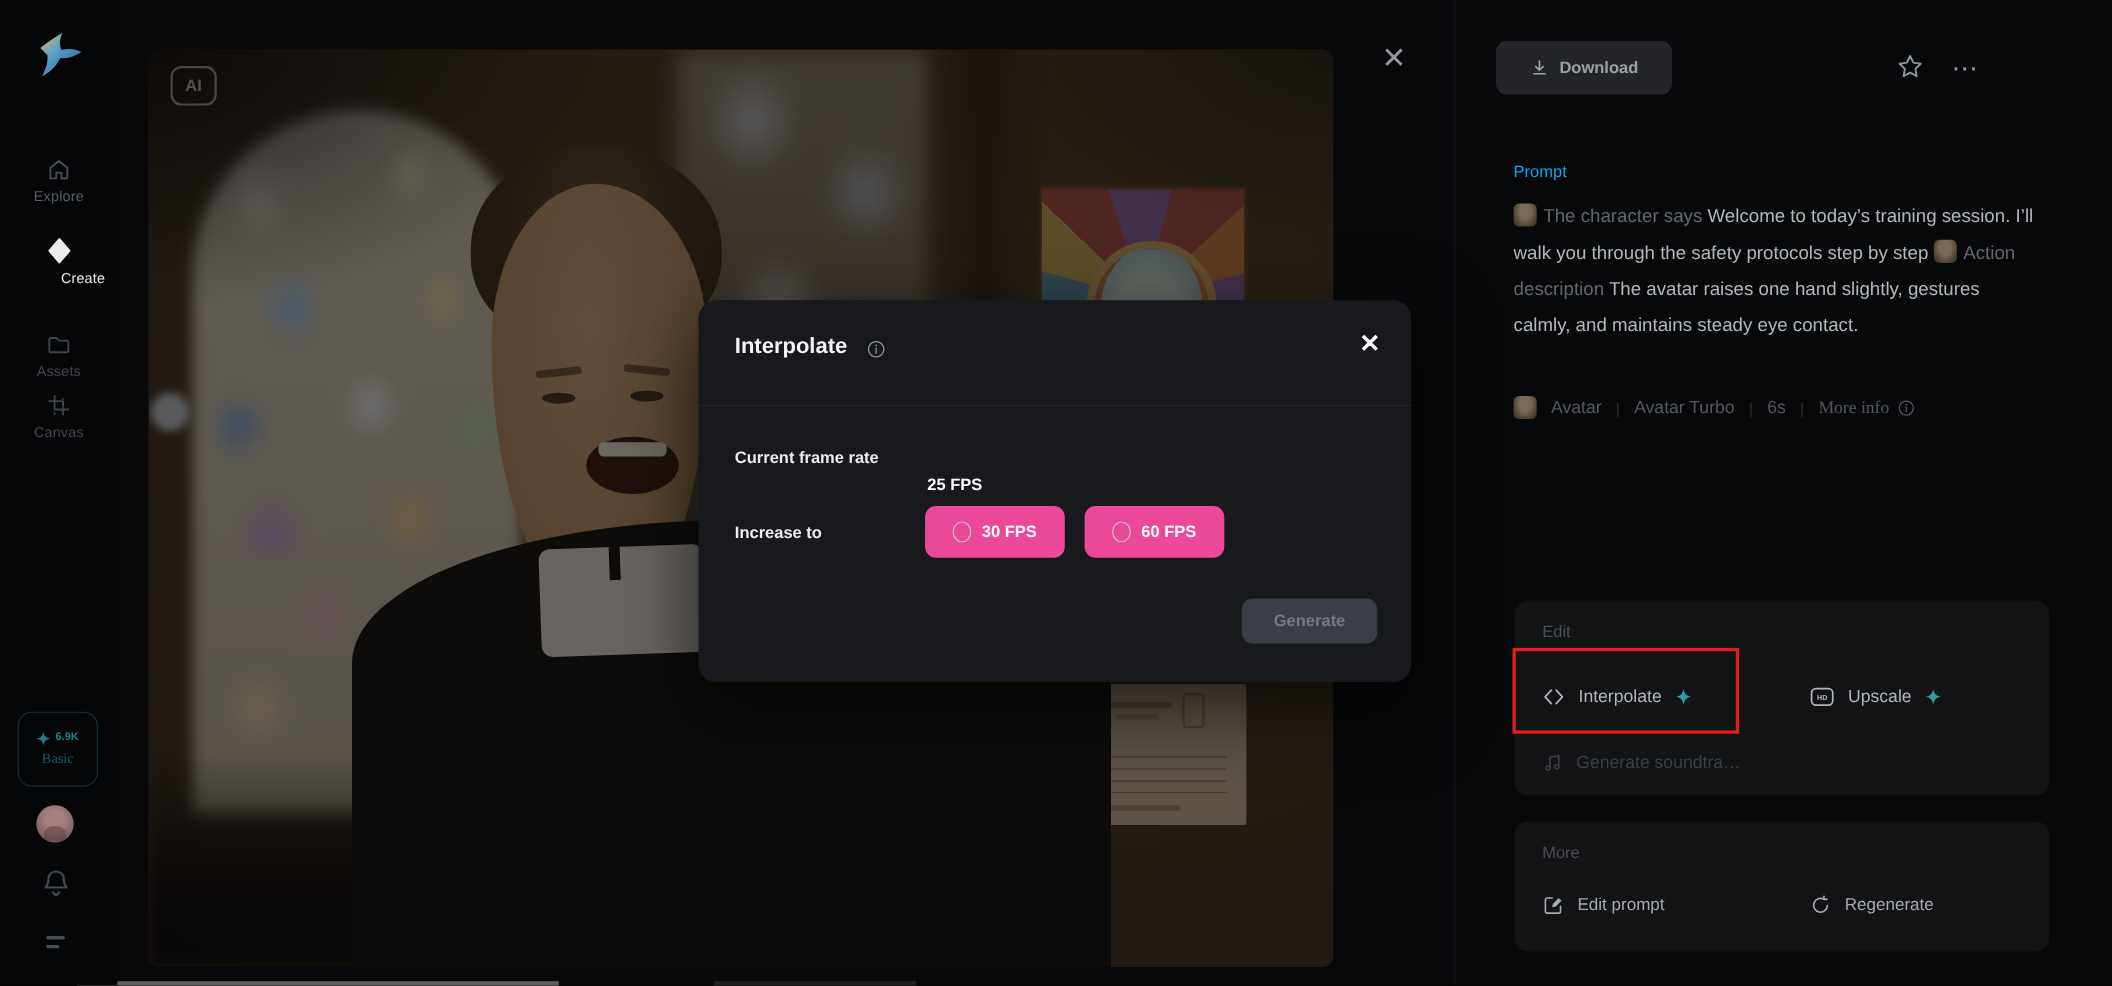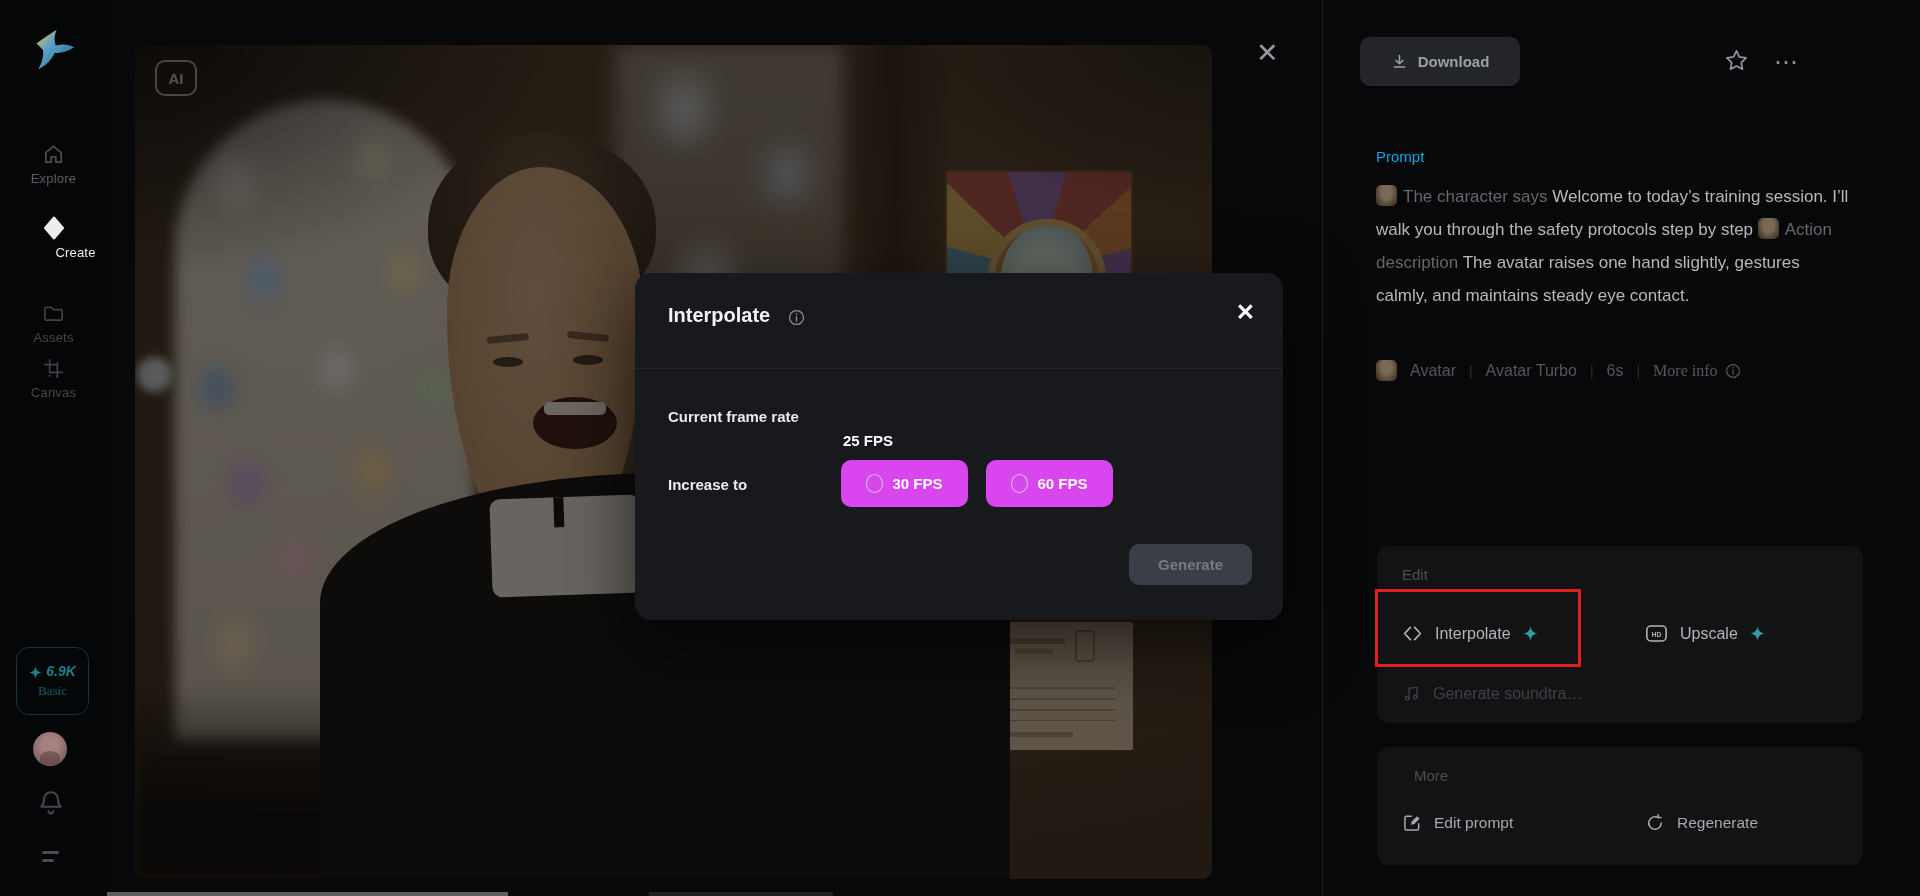--- a/index.html
+++ b/index.html
@@ -14,21 +14,21 @@
   .nav-item svg { display:block; }
   .nav-label { font-size:13px; color:#45484c; letter-spacing:.2px; }
   .nav-item.active .nav-label { color:#eceded;margin-left:44px; }
   .ni-explore { top:143px; } .ni-explore .nav-label{ color:#5a5d61; }
   .ni-create  { top:216px; }
   .ni-assets  { top:302px; }
   .ni-canvas  { top:357px; }
 
   .credits { position:absolute; left:16px; top:647px; width:73px; height:68px; border:1px solid #17343a;
     border-radius:13px; display:flex; flex-direction:column; align-items:center; justify-content:center; gap:4px; cursor:pointer; }
-  .credits-amount { display:flex; align-items:flex-end; gap:4px; color:#1f7f8c; font-size:14px; font-weight:bold;font-style:italic; }
+  .credits-amount { display:flex; align-items:flex-start; gap:4px; color:#1f7f8c; font-size:10px; font-weight:bold; }
   .credits-plan { color:#145f6b; font-size:13px; font-family:"Liberation Serif", serif; }
 
   .user-avatar { position:absolute; left:33px; top:732px; width:34px; height:34px; border-radius:50%;
     background:radial-gradient(circle at 50% 38%, #a58080 0 30%, #8a6868 62%, #755454 100%); cursor:pointer; overflow:hidden; }
   .user-avatar::after { content:""; position:absolute; left:7px; top:19px; width:20px; height:14px; border-radius:50% 50% 0 0; background:rgba(90,60,60,.55); }
   .bell { position:absolute; left:38px; top:789px; cursor:pointer; }
   .collapse { position:absolute; left:40px; top:849px; width:22px; height:14px; cursor:pointer; }
   .collapse span { position:absolute; height:2.5px; border-radius:2px; background:#4a4d51; }
   .collapse span:nth-child(1){ left:2px; top:2px; width:17px; }
   .collapse span:nth-child(2){ left:2px; top:10px; width:12px; }
@@ -111,21 +111,21 @@
     z-index:60; box-shadow:0 24px 70px rgba(0,0,0,.65); }
   .modal-header { position:absolute; left:0; top:0; width:100%; height:95px; }
   .modal-title { position:absolute; left:33px; top:31px; font-size:20px; font-weight:bold; color:#f2f3f4; }
   .modal-info { position:absolute; left:153px; top:36px; cursor:pointer; }
   .modal-close { position:absolute; right:28px; top:28px; font-size:23px; font-weight:bold; color:#fff;
     background:none; border:none; cursor:pointer; line-height:1; font-family:"Liberation Sans", sans-serif; }
   .modal-divider { position:absolute; left:0; top:95px; width:100%; height:1px; background:#26282d; }
   .m-label { position:absolute; left:33px; font-size:15px; font-weight:bold; color:#e9ebed; }
   .m-row1-label { top:135px; } .m-row1-value { position:absolute; left:208px; top:135px; font-size:15px; font-weight:bold; color:#fff;margin-top:24px; }
   .m-row2-label { top:203px; }
-  .fps-pill { position:absolute; top:187px; width:127px; height:47px; background:#d946ef; border:none; border-radius:10px;
+  .fps-pill { position:absolute; top:187px; width:127px; height:47px; background:#ec4899; border:none; border-radius:10px;
     display:flex; align-items:center; justify-content:center; gap:9px; cursor:pointer; }
   .fps-30 { left:206px; } .fps-60 { left:351px; }
   .radio { width:17px; height:19px; border:1.6px solid #c6cad0; border-radius:50%; background:transparent; }
   .fps-pill span.lbl { font-size:15px; font-weight:bold; color:#fff; font-family:"Liberation Sans", sans-serif; }
   .generate-btn { position:absolute; right:31px; top:271px; width:123px; height:41px; background:#3a3f47; border:none;
     border-radius:10px; color:#747a84; font-size:15px; font-weight:bold; cursor:default; font-family:"Liberation Sans", sans-serif; }
 
   
   .vdivider { position:absolute; left:1322px; top:0; width:1px; height:896px; background:#1c1d20; }
   .panel { position:absolute; left:1322px; top:0; width:598px; height:896px; }
@@ -143,21 +143,21 @@
   .pmuted { color:#64676b; } .pbright { color:#b5b8bb; }
 
   .meta-row { position:absolute; left:54px; top:360px; display:flex; align-items:center; gap:13px; font-size:16px; color:#54575b; }
   .meta-sep { color:#2e3033; font-size:14px; }
   .meta-more { display:flex; align-items:center; gap:7px; cursor:pointer; font-family:"Liberation Serif", serif; }
 
   .card { position:absolute; left:55px; width:486px; background:#121315; border-radius:12px; }
   .edit-card { top:546px; height:177px; }
   .more-card { top:747px; height:118px; }
   .card-title { position:absolute; left:25px; font-size:15px; color:#4a4d51; }
-  .edit-card .card-title { top:20px; } .more-card .card-title { top:20px;margin-left:12px; }
+  .edit-card .card-title { top:20px; } .more-card .card-title { top:20px; }
   .action { position:absolute; display:flex; align-items:center; gap:12px; cursor:pointer; background:none; border:none;
     font-family:"Liberation Sans", sans-serif; }
   .action span.alabel { font-size:16px; color:#b2b5b8; }
   .a-interpolate { left:25px; top:77px; } .a-upscale { left:268px; top:77px; }
   .a-soundtrack { left:25px; top:138px; cursor:default; }
   .a-soundtrack span.alabel { color:#3d4044; }
   .a-editprompt { left:25px; top:66px; } .a-regenerate { left:268px; top:66px; }
   .more-card .action span.alabel { font-size:15.5px; color:#a6a9ad; }
 
   .red-box { position:absolute; left:1375px; top:589px; width:206px; height:78px; border:3px solid #e02020; z-index:70; }

